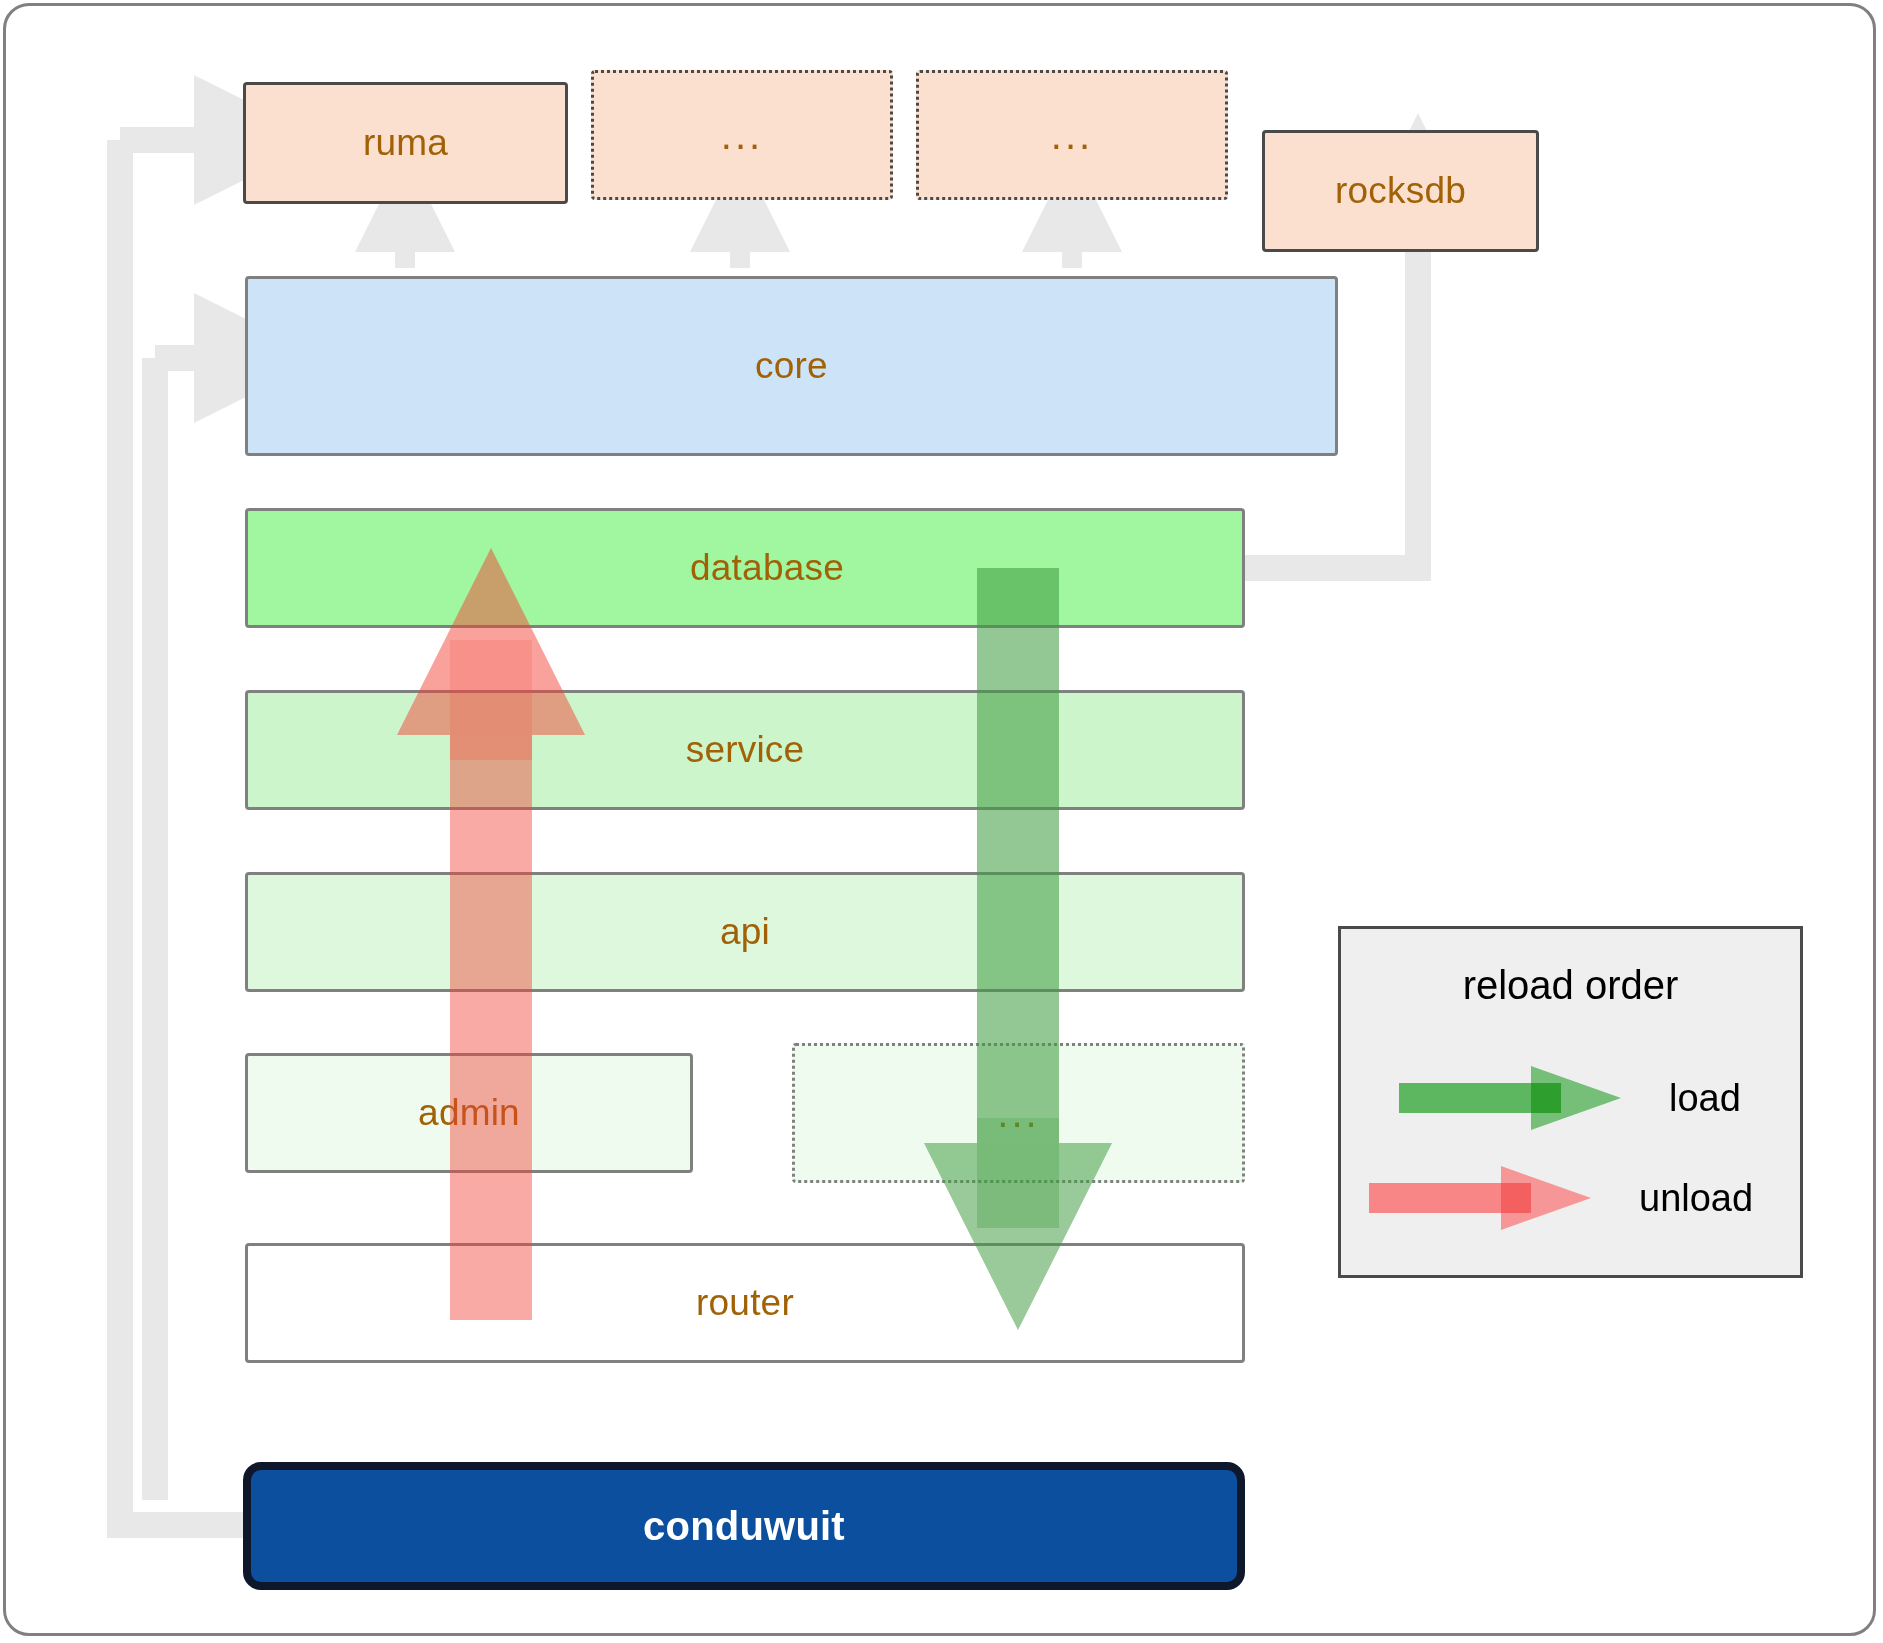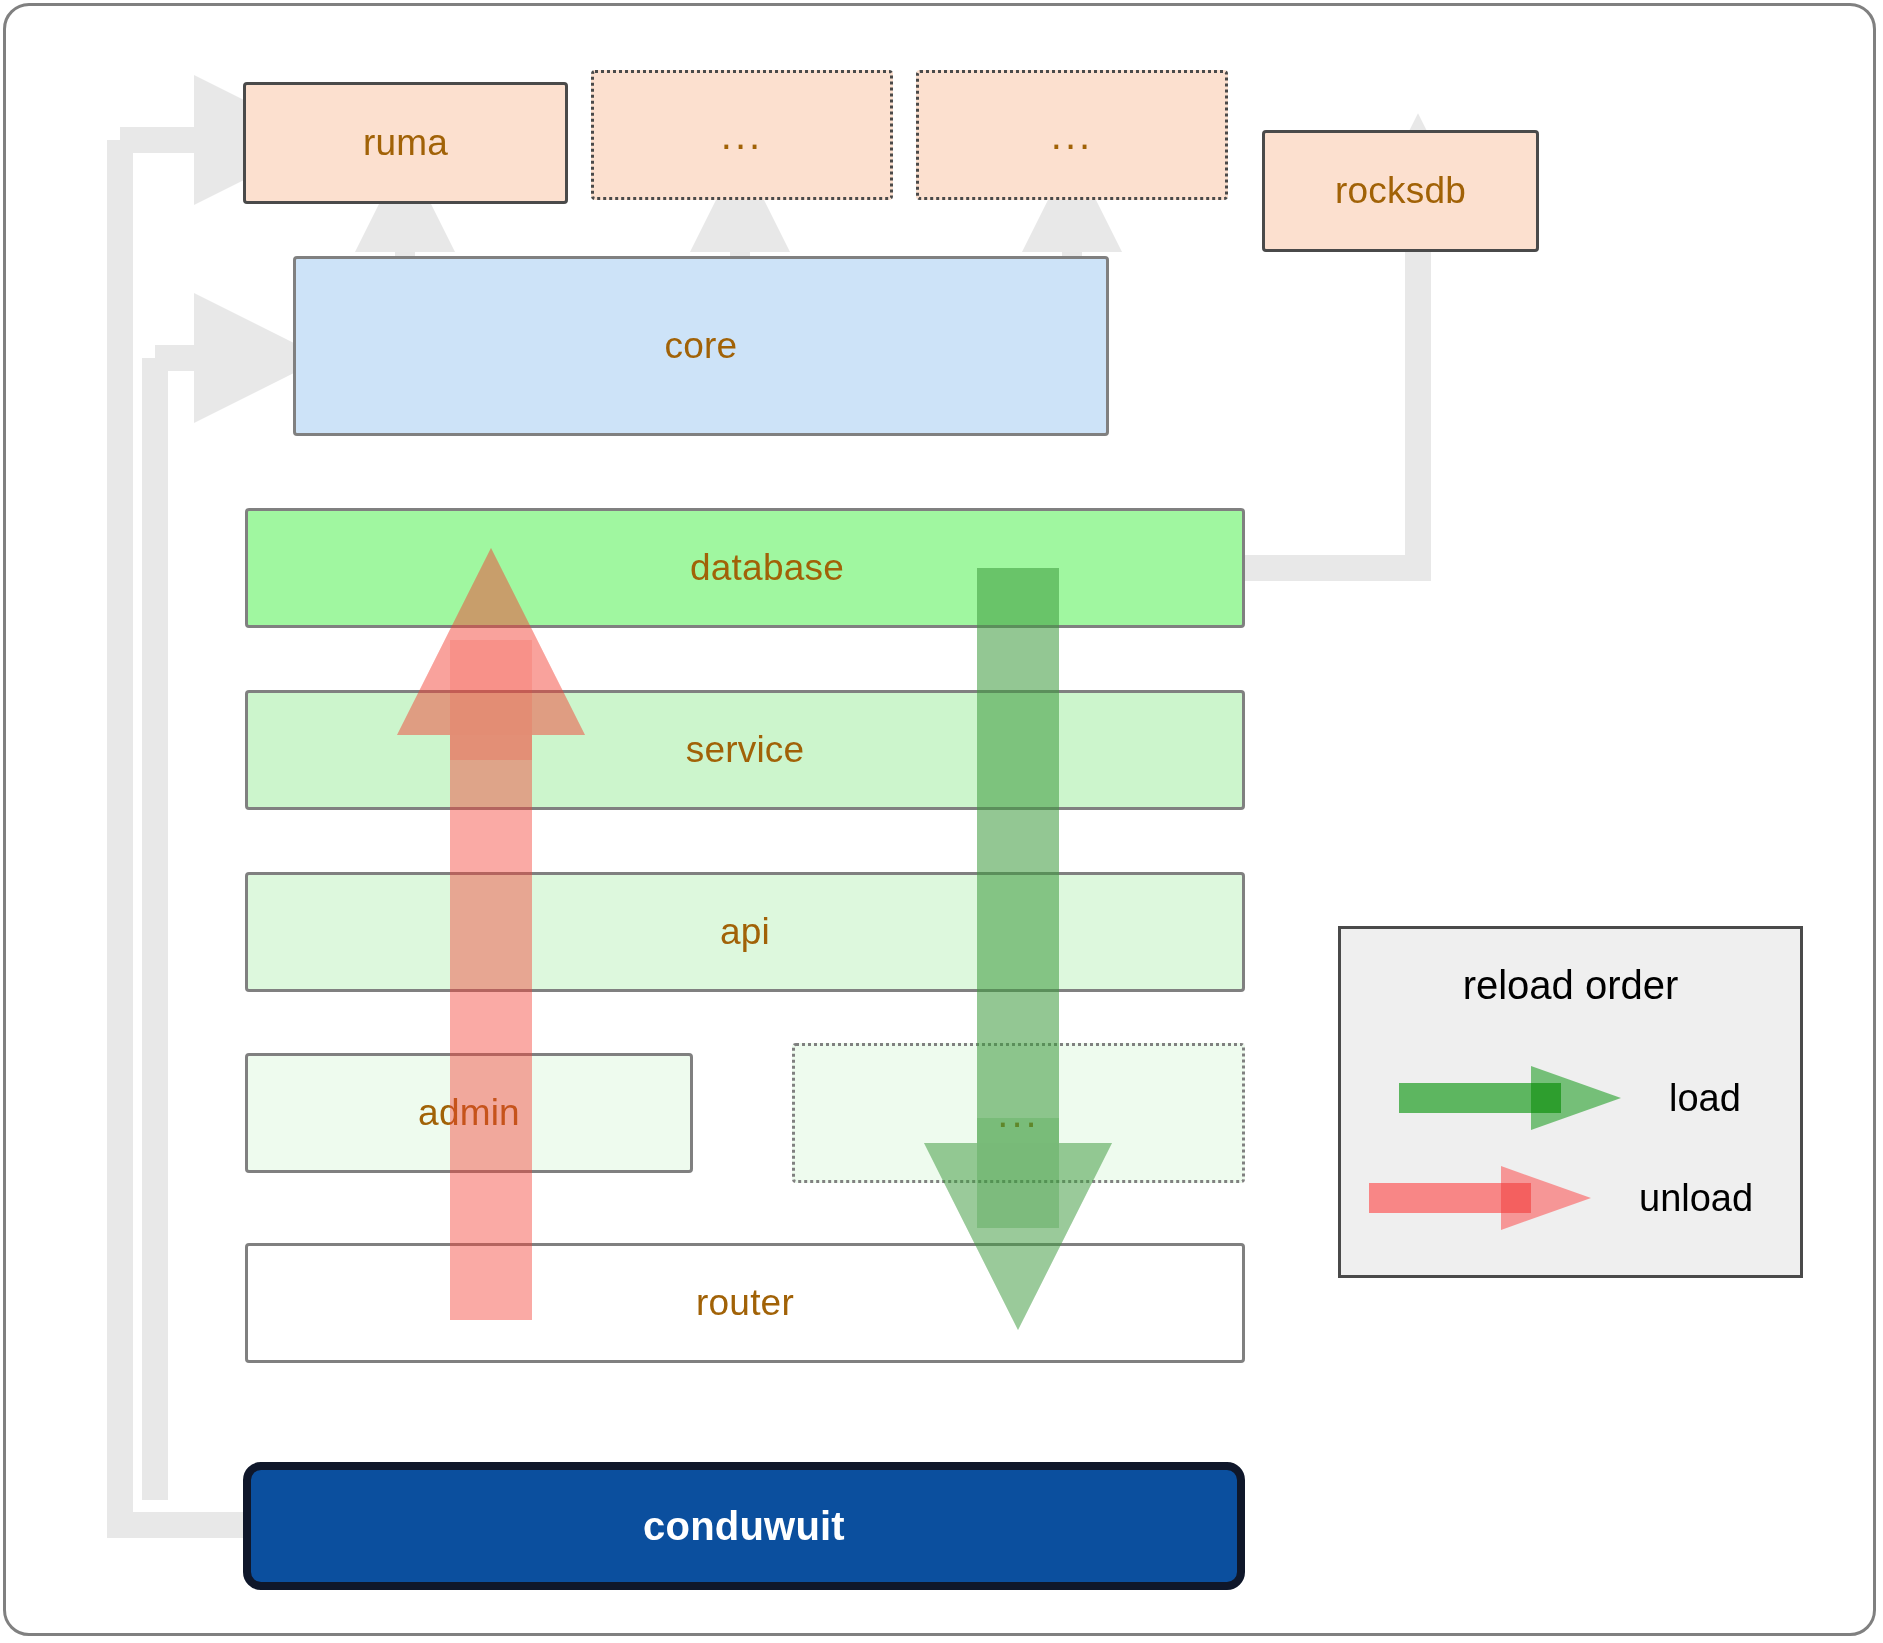--- a/index.html
+++ b/index.html
@@ -181,21 +181,21 @@
   </div>
 
   <div class="node dep-dotted" style="left:916px; top:70px; width:312px; height:130px;">
     <span class="label ellipsis">...</span>
   </div>
 
   <div class="node dep" style="left:1262px; top:82px; width:277px; height:122px;margin-top:48px;">
     <span class="label">rocksdb</span>
   </div>
 
-  <div class="node core" style="left:245px; top:256px; width:816px; height:180px;margin-left:48px;">
+  <div class="node core" style="left:245px; top:276px; width:1093px; height:180px;">
     <span class="label">core</span>
   </div>
 
   <div class="node layer" style="left:245px; top:508px; width:1000px; height:120px; background:#a0f7a0;padding-left:44px;">
     <span class="label">database</span>
   </div>
 
   <div class="node layer" style="left:245px; top:690px; width:1000px; height:120px; background:#ccf5cc;">
     <span class="label">service</span>
   </div>

